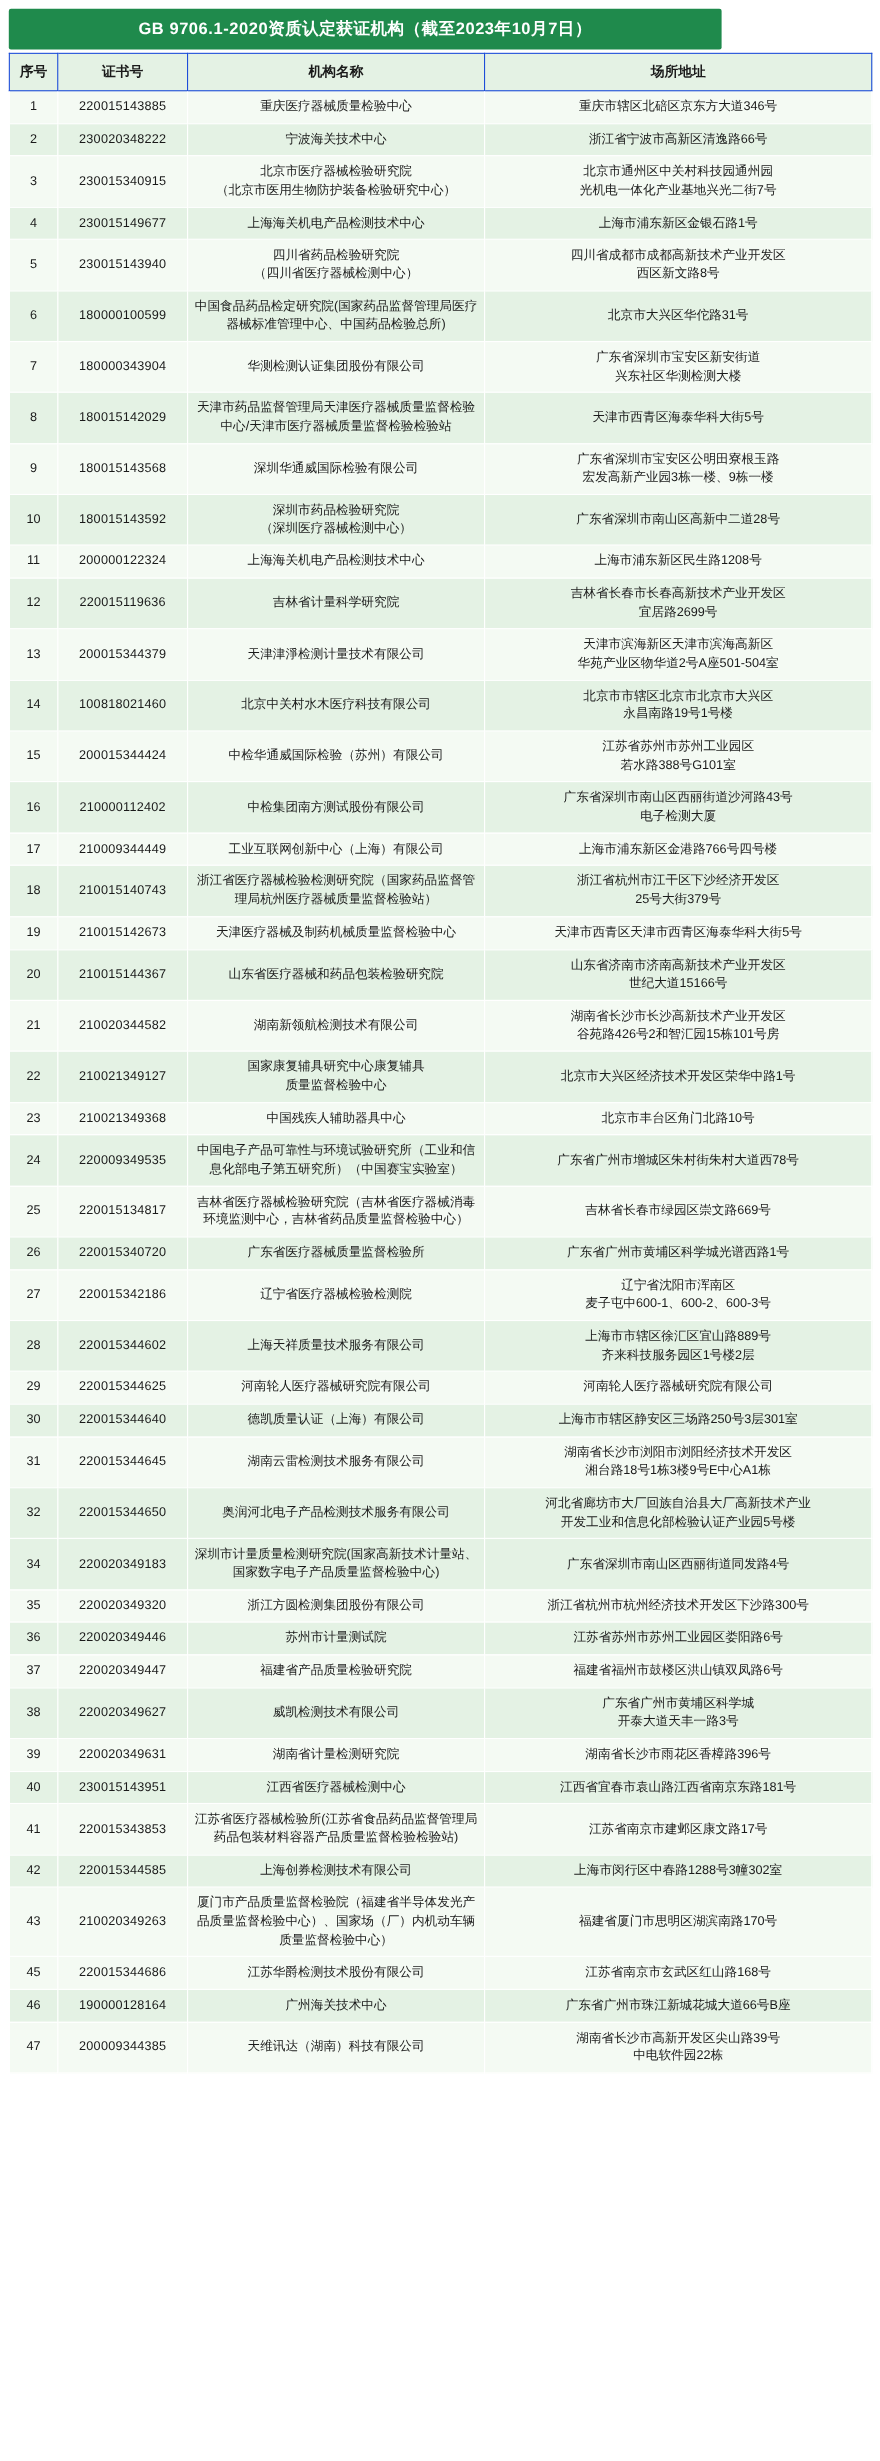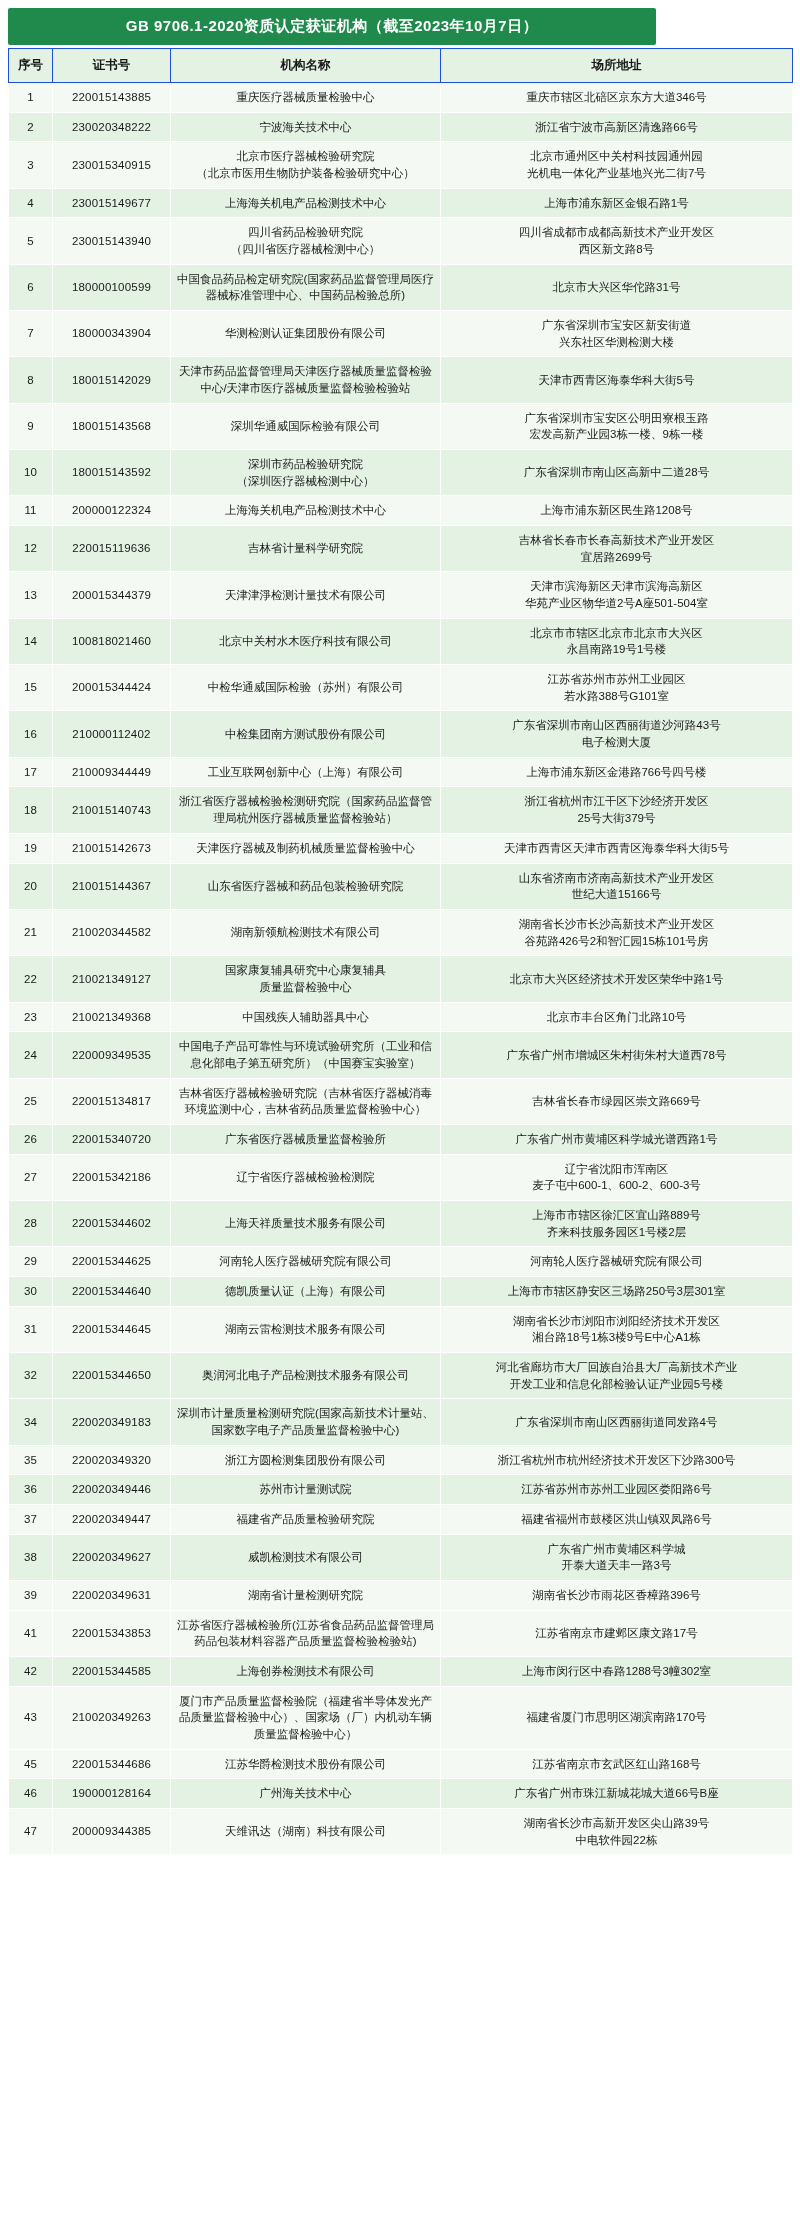--- a/index.html
+++ b/index.html
@@ -318,20 +318,26 @@
           <td class="cell-no">220020349627</td>
           <td class="cell-org">威凯检测技术有限公司</td>
           <td class="cell-adr">广东省广州市黄埔区科学城<br>开泰大道天丰一路3号</td>
         </tr>
         <tr class="row-odd">
           <td class="cell-idx">39</td>
           <td class="cell-no">220020349631</td>
           <td class="cell-org">湖南省计量检测研究院</td>
           <td class="cell-adr">湖南省长沙市雨花区香樟路396号</td>
         </tr>
+        <tr class="row-even">
+          <td class="cell-idx">40</td>
+          <td class="cell-no">230015143951</td>
+          <td class="cell-org">江西省医疗器械检测中心</td>
+          <td class="cell-adr">江西省宜春市袁山路江西省南京东路181号</td>
+        </tr>
         <tr class="row-odd">
           <td class="cell-idx">41</td>
           <td class="cell-no">220015343853</td>
           <td class="cell-org">江苏省医疗器械检验所(江苏省食品药品监督管理局药品包装材料容器产品质量监督检验检验站)</td>
           <td class="cell-adr">江苏省南京市建邺区康文路17号</td>
         </tr>
         <tr class="row-even">
           <td class="cell-idx">42</td>
           <td class="cell-no">220015344585</td>
           <td class="cell-org">上海创券检测技术有限公司</td>

